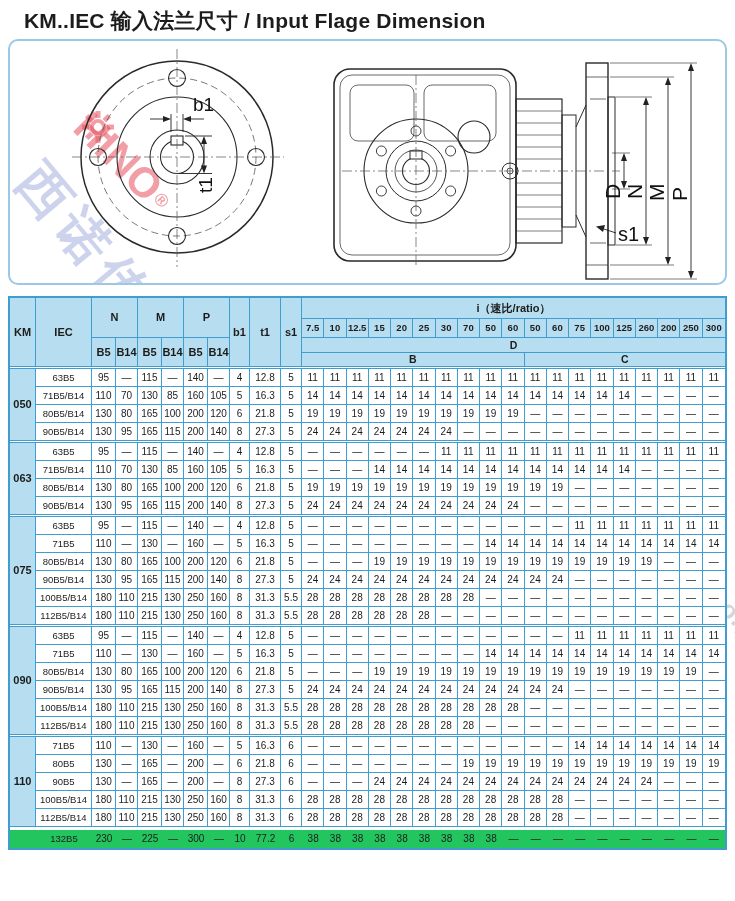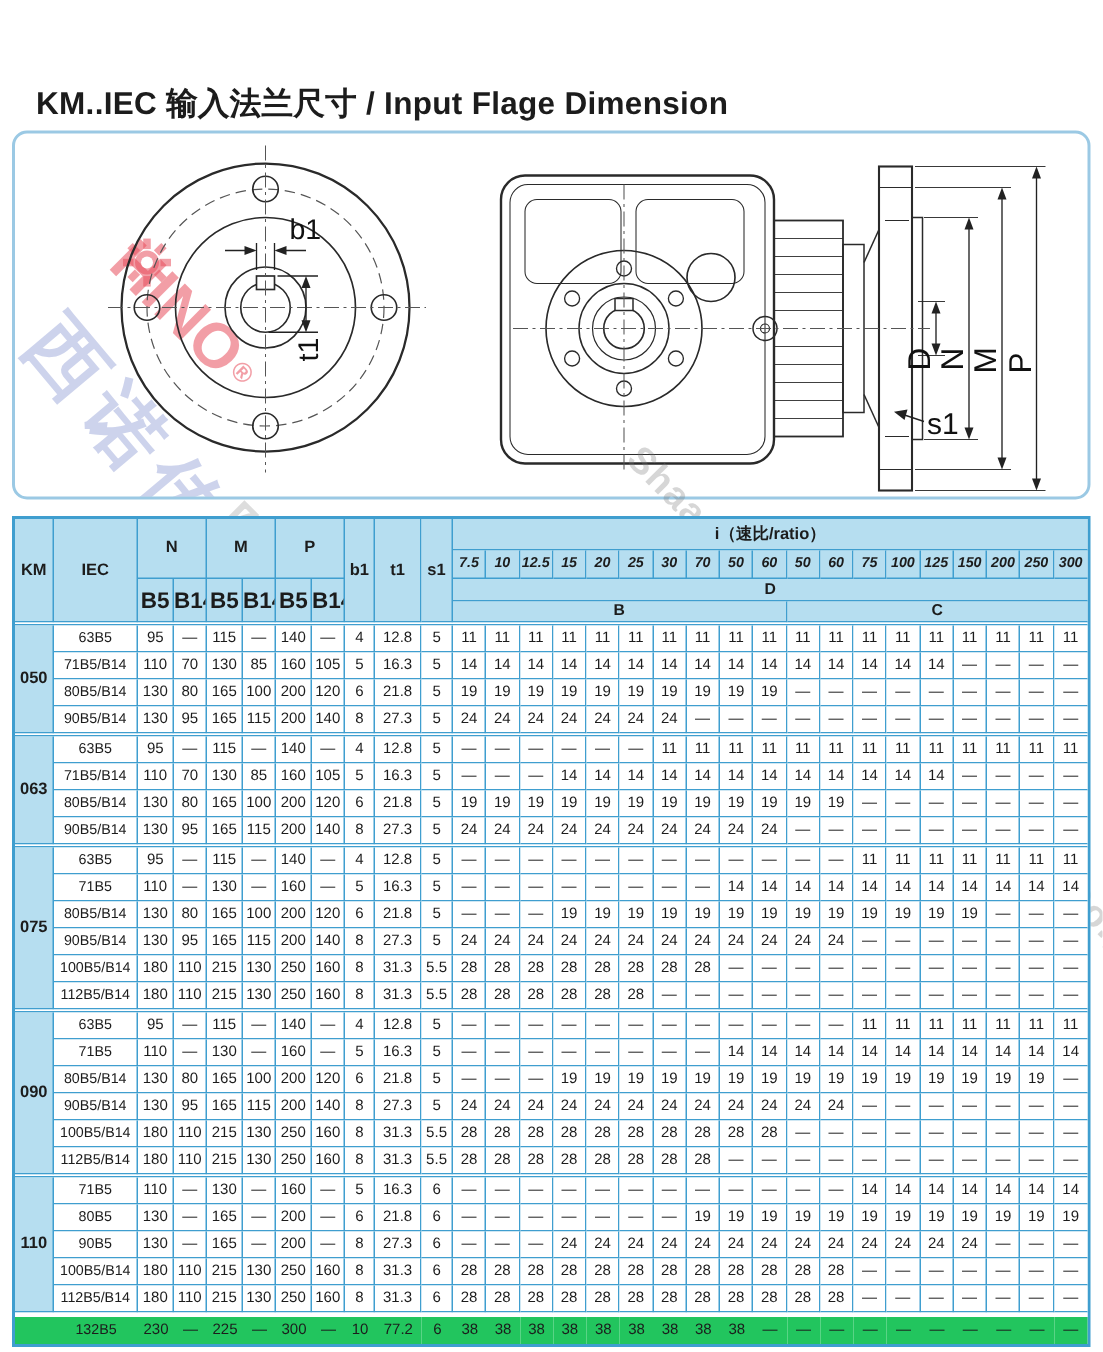--- a/index.html
+++ b/index.html
@@ -8,21 +8,21 @@
     --ink:#1c1c1c;
     --draw:#2a2a2a;
   }
   *{margin:0;padding:0;box-sizing:border-box;}
   body{
     width:735px;height:901px;overflow:hidden;background:#fff;
     font-family:"Liberation Sans","DejaVu Sans",sans-serif;color:var(--ink);
     position:relative;
   }
   .page-title{
-    padding:7px 0 0 24px;font-size:21px;font-weight:bold;letter-spacing:.2px;margin-top:48px;
+    padding:7px 0 0 24px;font-size:21px;font-weight:bold;letter-spacing:.2px;
   }
   
   .panel{
     margin:4px 8px 0 8px;height:246px;border:2px solid #9bc9e4;border-radius:10px;
     position:relative;overflow:hidden;background:#fff;
   }
   .panel svg{position:absolute;top:0;}
   .svg-flange{left:42px;top:6px;}
   .svg-side{left:318px;top:0px;}
   .wm{position:absolute;white-space:nowrap;pointer-events:none;}
@@ -48,23 +48,23 @@
     margin:11px 8px 0 8px;border:2px solid var(--line);background:#fff;position:relative;
   }
   table{border-collapse:separate;border-spacing:0;table-layout:fixed;width:100%;}
   th,td{
     border-right:1px solid var(--line);border-bottom:1px solid var(--line);
     text-align:center;vertical-align:middle;overflow:hidden;white-space:nowrap;
     font-size:10px;line-height:1;
   }
   th{background:var(--hdr);font-weight:bold;}
   thead tr.h1 th{height:21px;font-size:11px;}
-  thead tr.h2 th{height:19px;font-size:9.5px;font-style:italic;}
+  thead tr.h2 th{height:19px;font-size:9.5px;}
   thead tr.h3 th{height:15px;font-size:10.5px;}
-  thead tr.h3 th.sm{font-size:15px;}
+  thead tr.h3 th.sm{font-size:11px;}
   thead tr.h4 th{height:14px;font-size:10.5px;}
   th:last-child,td:last-child{border-right:none;}
   td{height:18px;background:#fff;}
   td.km{background:var(--hdr);font-weight:bold;font-size:11px;text-align:center;}
   td.iec{font-size:9.5px;text-align:center;}
   tr.sep td{height:2px;border-right:none;background:#fff;padding:0;}
   tr.sep2 td{height:3px;border:none;background:#fff;}
   tr.plain td{border:none;background:#22c55e;}
 </style>
 </head>
@@ -293,21 +293,21 @@
           <th>25</th>
           <th>30</th>
           <th>70</th>
           <th>50</th>
           <th>60</th>
           <th>50</th>
           <th>60</th>
           <th>75</th>
           <th>100</th>
           <th>125</th>
-          <th>150</th>
+          <th>260</th>
           <th>200</th>
           <th>250</th>
           <th>300</th>
         </tr>
   <tr class="h3">
     <th rowspan="2" class="sm">B5</th>
           <th rowspan="2" class="sm">B14</th>
           <th rowspan="2" class="sm">B5</th>
           <th rowspan="2" class="sm">B14</th>
           <th rowspan="2" class="sm">B5</th>

